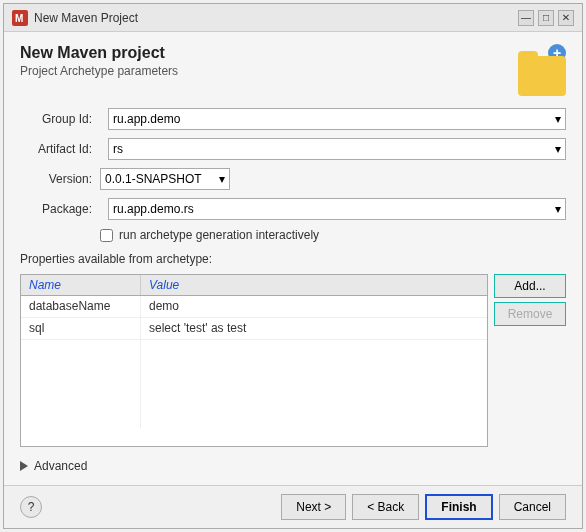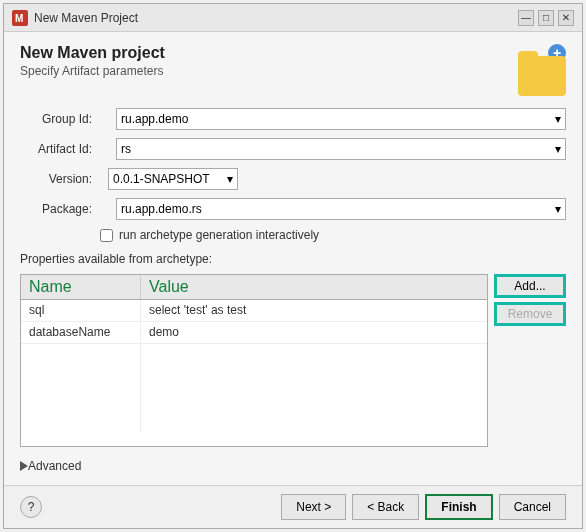--- a/index.html
+++ b/index.html
@@ -135,21 +135,20 @@
       flex: 1;
       height: 22px;
       border: 1px solid #aaa;
       background: white;
       padding: 0 4px;
       font-size: 12px;
       display: flex;
       align-items: center;
       justify-content: space-between;
       cursor: pointer;
-      margin-left: 8px;
     }
     .version-row {
       display: flex;
       align-items: center;
       gap: 8px;
     }
     .version-select {
       width: 130px;
       height: 22px;
       border: 1px solid #aaa;
@@ -187,23 +186,24 @@
       background: white;
       overflow: hidden;
     }
     .props-table-header {
       display: flex;
       background: #e8e8e8;
       border-bottom: 1px solid #aaa;
     }
     .props-table-header-cell {
       padding: 3px 8px;
-      font-size: 16px;
-      color: #15803d;
+      font-size: 12px;
+      color: #1d4ed8;
       border-right: 1px solid #ccc;
+      font-style: italic;
     }
     .props-table-header-cell:first-child {
       width: 120px;
     }
     .props-table-header-cell:last-child {
       border-right: none;
       flex: 1;
     }
     .props-table-body {
       display: flex;
@@ -244,36 +244,36 @@
     }
     .props-buttons {
       display: flex;
       flex-direction: column;
       gap: 4px;
     }
     .props-btn {
       width: 72px;
       height: 24px;
       background: #e8e8e8;
-      border: 3px solid #14b8a6;
+      border: 1px solid #14b8a6;
       font-size: 12px;
       cursor: pointer;
       text-align: center;
       display: flex;
       align-items: center;
       justify-content: center;
     }
     .props-btn:disabled {
       color: #aaa;
       cursor: default;
     }
     .advanced-row {
       display: flex;
       align-items: center;
-      gap: 0;
+      gap: 6px;
       cursor: pointer;
       margin-top: 4px;
     }
     .triangle {
       width: 0;
       height: 0;
       border-top: 5px solid transparent;
       border-bottom: 5px solid transparent;
       border-left: 8px solid #555;
     }
@@ -316,21 +316,21 @@
       background: #e8e8e8;
       border: 1px solid #aaa;
       font-size: 12px;
       cursor: pointer;
       display: flex;
       align-items: center;
       justify-content: center;
     }
     .footer-btn.primary {
       background: #e8e8e8;
-      border: 2px solid #15803d;
+      border: 2px solid #1d4ed8;
       font-weight: bold;
     }
     .footer-btn:disabled {
       color: #aaa;
       cursor: default;
     }
   </style>
 </head>
 <body>
 
@@ -349,21 +349,21 @@
       <div class="title-btn">□</div>
       <div class="title-btn">✕</div>
     </div>
   </div>
 
   <div class="content">
 
     <div class="header-section">
       <div class="header-text">
         <h2>New Maven project</h2>
-        <p>Specify Artifact parameters</p>
+        <p>Project Archetype parameters</p>
       </div>
       <div class="header-icon">
         <div class="plus-badge">+</div>
         <div class="folder-icon"></div>
       </div>
     </div>
 
     <div class="form-row">
       <span class="form-label">Group Id:</span>
       <div class="form-control">
@@ -404,26 +404,26 @@
     <span class="props-label">Properties available from archetype:</span>
 
     <div class="props-table-container">
       <div class="props-table">
         <div class="props-table-header">
           <div class="props-table-header-cell">Name</div>
           <div class="props-table-header-cell">Value</div>
         </div>
         <div class="props-table-body">
           <div class="props-table-row">
+            <div class="props-table-cell">databaseName</div>
+            <div class="props-table-cell">demo</div>
+          </div>
+          <div class="props-table-row">
             <div class="props-table-cell">sql</div>
             <div class="props-table-cell">select 'test' as test</div>
-          </div>
-          <div class="props-table-row">
-            <div class="props-table-cell">databaseName</div>
-            <div class="props-table-cell">demo</div>
           </div>
           <div class="empty-row">
             <div class="empty-cell"></div>
             <div class="empty-cell"></div>
           </div>
           <div class="empty-row">
             <div class="empty-cell"></div>
             <div class="empty-cell"></div>
           </div>
           <div class="empty-row">

